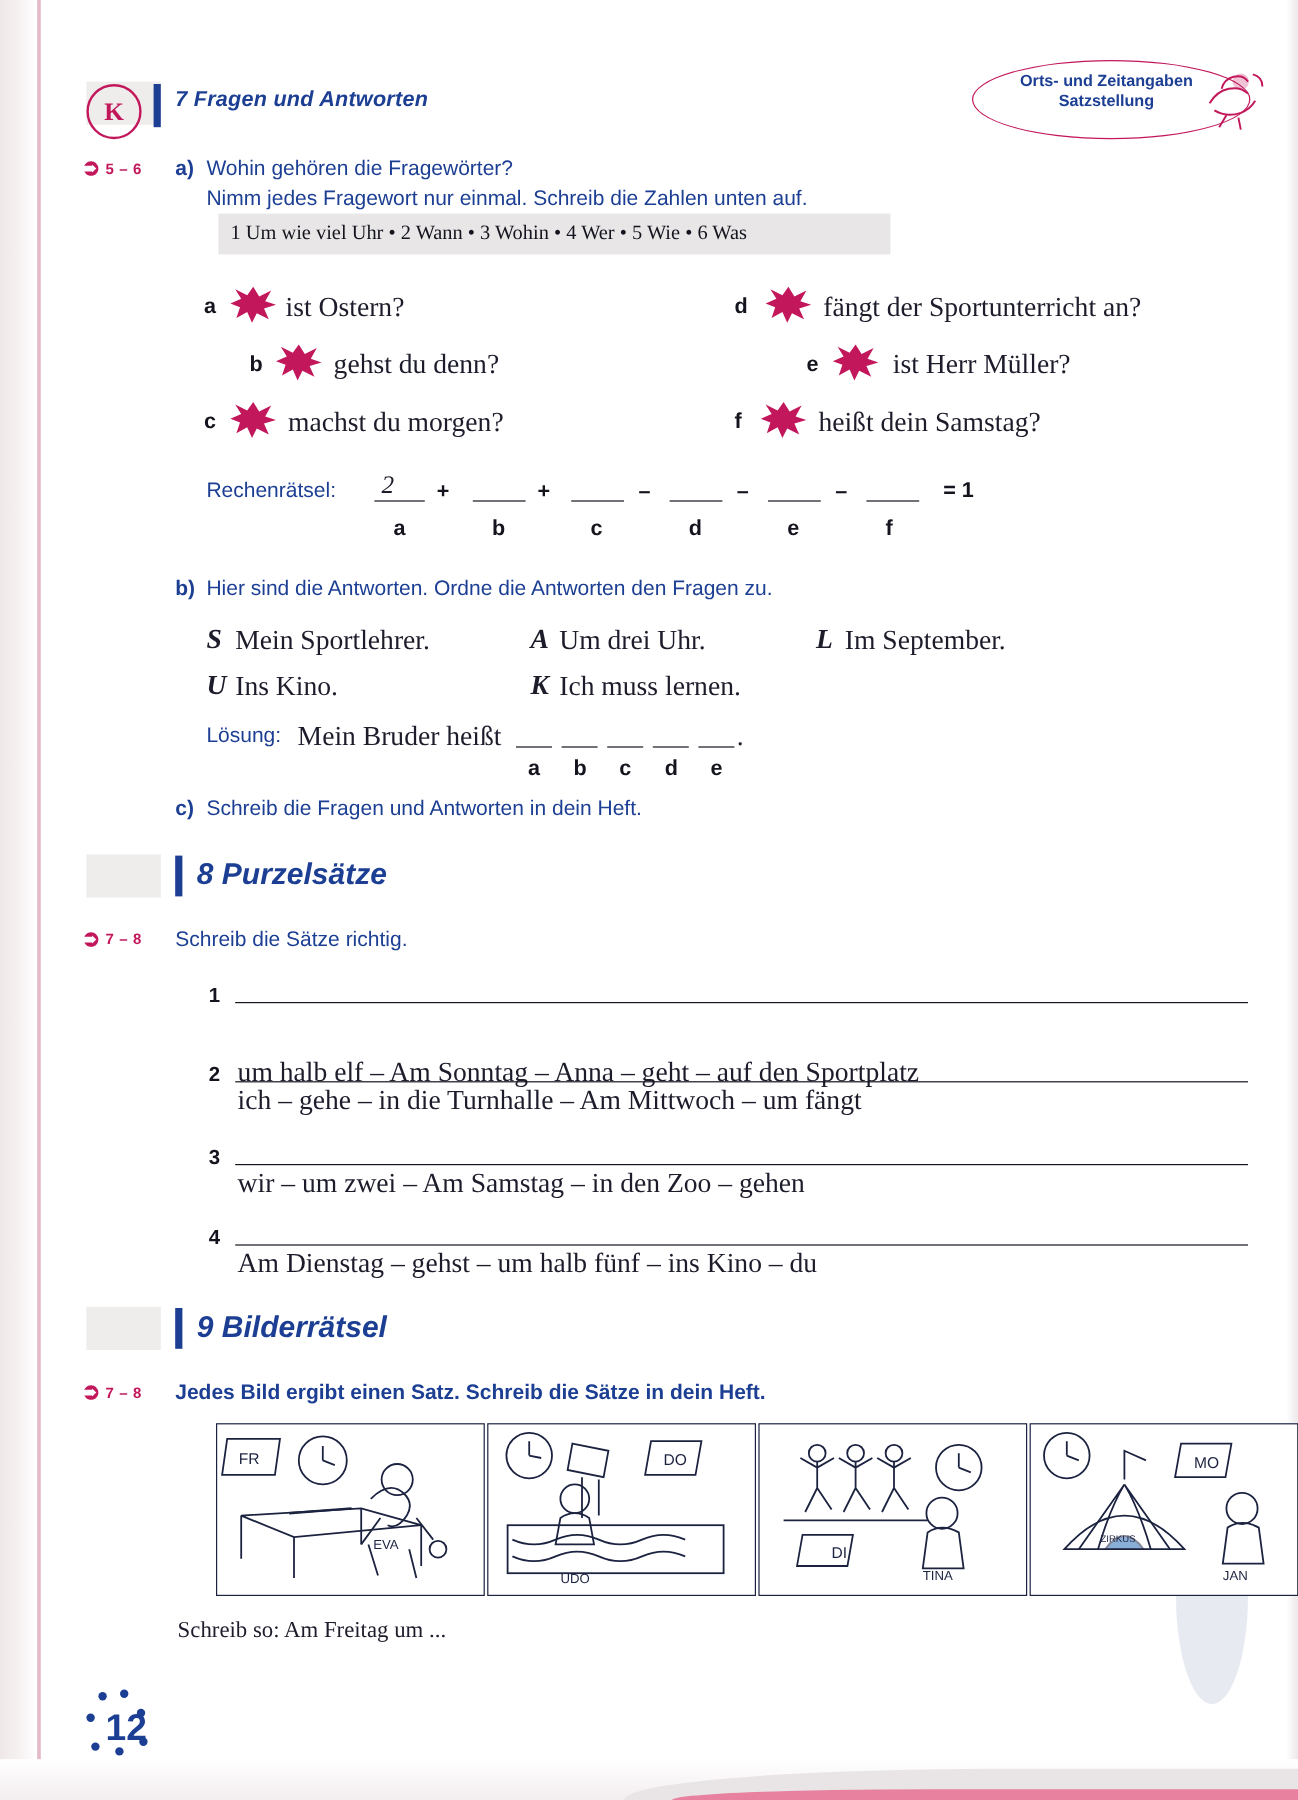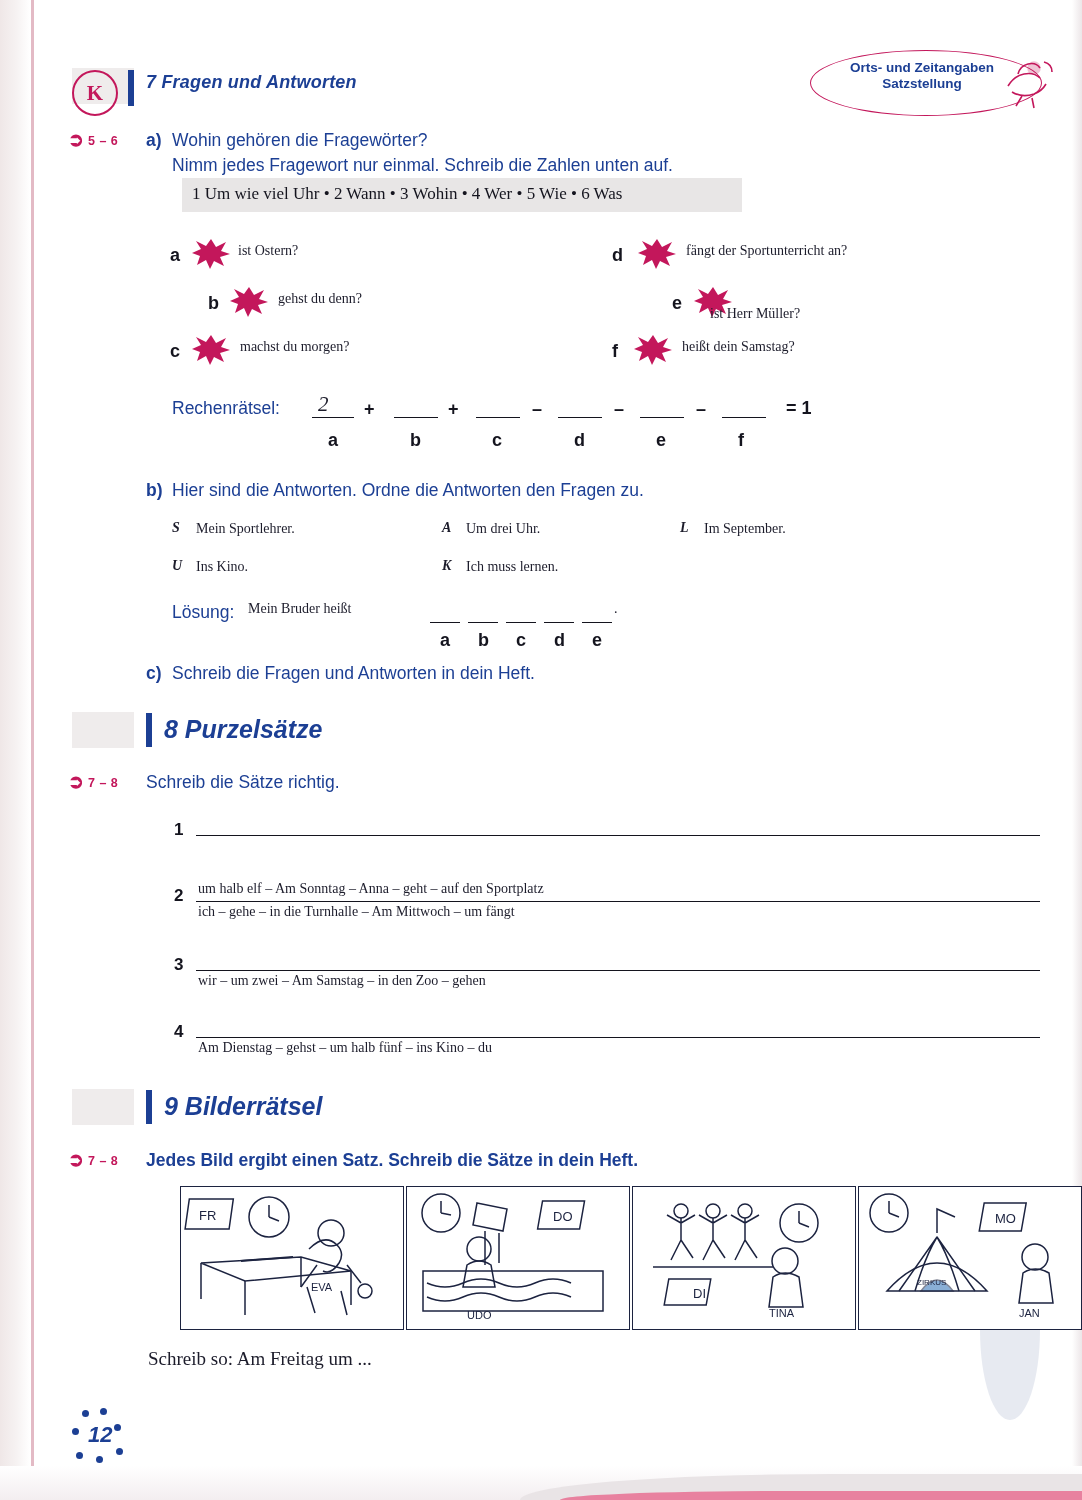--- a/index.html
+++ b/index.html
@@ -71,21 +71,21 @@
   .ref{
     position:absolute;color:#c3175b;font-size:12.5px;font-weight:bold;
     letter-spacing:.5px;
   }
   .arrowglyph{
     position:absolute;color:#c3175b;font-size:19px;font-weight:bold;
   }
 
   .txt{position:absolute;color:#1c3f94;font-size:17.5px;line-height:25px;}
   .txt-b{font-weight:bold;}
-  .sf{position:absolute;font-family:"Liberation Serif", serif;color:#1c1c2b;font-size:14px;}
+  .sf{position:absolute;font-family:"Liberation Serif", serif;color:#1c1c2b;font-size:23px;}
 
   
   .wordbank{
     position:absolute;left:182px;top:178px;width:560px;height:34px;
     background:#e8e6e6;
   }
   .wordbank-txt{
     position:absolute;left:192px;top:184px;width:560px;
     font-family:"Liberation Serif", serif;font-size:17px;color:#14141e;
   }
@@ -118,23 +118,22 @@
   .pic{
     position:absolute;width:222px;height:142px;border:1.6px solid #1c2340;background:#fff;
   }
   .pic svg{display:block;}
 
   
   .pageno{
     position:absolute;left:70px;top:1408px;width:68px;height:56px;
   }
   .pageno .n{
-    position:absolute;left:18px;top:14px;font-size:22px;font-weight:bold;color:#1c3f94;
+    position:absolute;left:18px;top:14px;font-size:31px;font-weight:bold;color:#1c3f94;
     font-family:"Liberation Sans", sans-serif;
-    font-style:italic;
   }
   .dot{position:absolute;width:7px;height:7px;border-radius:50%;background:#1c3f94;}
 
   .smudge{position:absolute;background:#cfd6e4;opacity:.5;border-radius:50%;}
 </style>
 </head>
 <body>
 
 <div class="scan-left-edge"></div>
 <div class="scan-left-line"></div>
@@ -199,21 +198,21 @@
 <div class="label-letter" style="left:612px;top:245px;">d</div>
 <svg class="splat" style="left:636px;top:236px;" viewBox="0 0 42 34">
   <path d="M21 3 L26 11 L36 6 L31 15 L40 18 L30 21 L34 30 L24 25 L20 33 L16 24 L7 29 L10 20 L2 17 L11 13 L6 5 L16 10 Z" fill="#c3175b"></path>
 </svg>
 <div class="sf" style="left:686px;top:243px;">fängt der Sportunterricht an?</div>
 
 <div class="label-letter" style="left:672px;top:293px;">e</div>
 <svg class="splat" style="left:692px;top:284px;" viewBox="0 0 42 34">
   <path d="M21 3 L26 11 L36 6 L31 15 L40 18 L30 21 L34 30 L24 25 L20 33 L16 24 L7 29 L10 20 L2 17 L11 13 L6 5 L16 10 Z" fill="#c3175b"></path>
 </svg>
-<div class="sf" style="left:710px;top:291px;margin-top:15px;">ist Herr Müller?</div>
+<div class="sf" style="left:744px;top:291px;">ist Herr Müller?</div>
 
 <div class="label-letter" style="left:612px;top:341px;">f</div>
 <svg class="splat" style="left:632px;top:332px;" viewBox="0 0 42 34">
   <path d="M21 3 L26 11 L36 6 L31 15 L40 18 L30 21 L34 30 L24 25 L20 33 L16 24 L7 29 L10 20 L2 17 L11 13 L6 5 L16 10 Z" fill="#c3175b"></path>
 </svg>
 <div class="sf" style="left:682px;top:339px;">heißt dein Samstag?</div>
 
 <div class="txt" style="left:172px;top:396px;">Rechenrätsel:</div>
 <div class="sf" style="left:318px;top:392px;font-size:21px;font-style:italic;">2</div>
 <div class="wline" style="left:312px;top:417px;width:42px;"></div>

